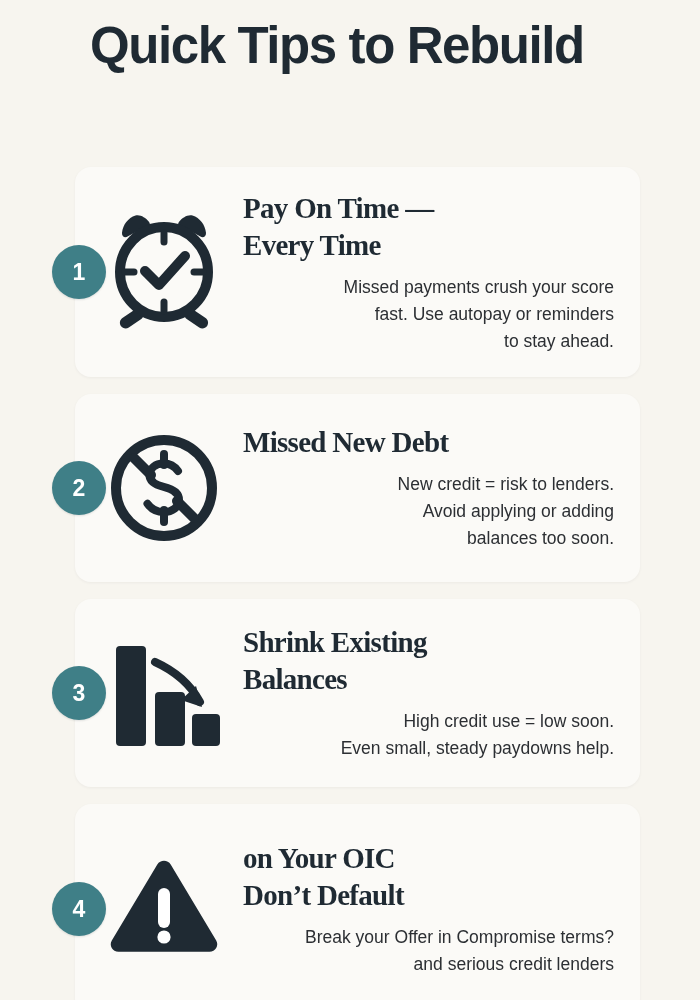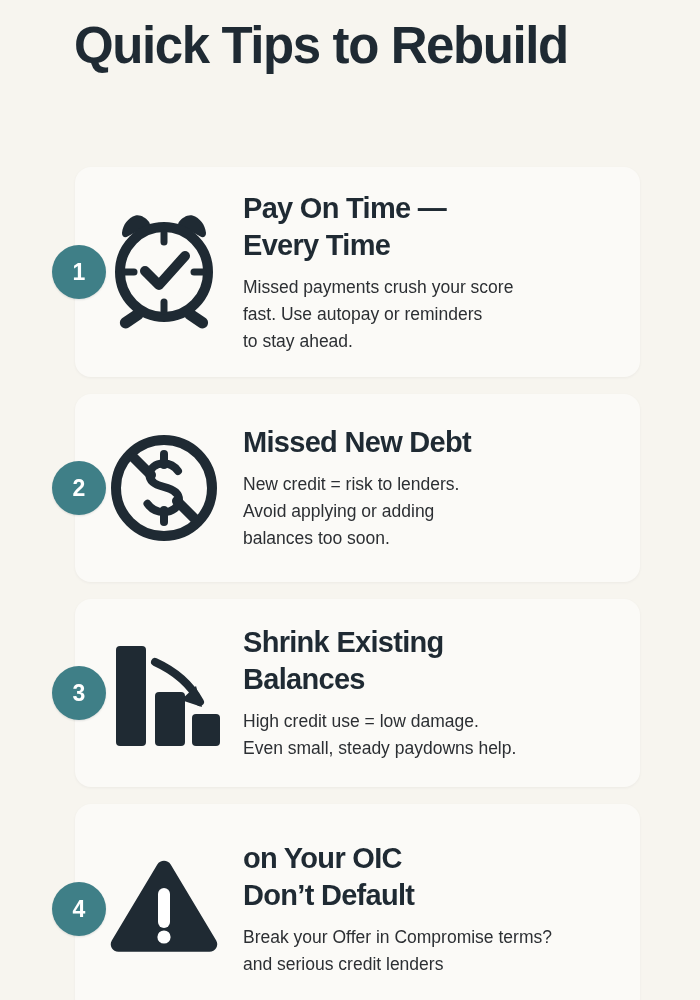--- a/index.html
+++ b/index.html
@@ -18,21 +18,21 @@
     position: relative;
     width: 700px;
     height: 1000px;
     background: #f7f5ef;
     box-sizing: border-box;
   }
 
   
   .title-block {
     position: absolute;
-    left: 74px;
+    left: 90px;
     top: 16px;
     width: 600px;
   }
   .title {
     margin: 0;
     font-size: 51px;
     line-height: 60px;
     font-weight: 700;
     letter-spacing: -1.4px;
     color: #1f2a33;
@@ -96,32 +96,32 @@
     flex: 1 1 auto;
     padding-right: 4px;
   }
   .card-heading {
     margin: 0 0 10px 0;
     font-size: 29px;
     line-height: 37px;
     font-weight: 700;
     letter-spacing: -0.7px;
     color: #1f2a33;
-    font-family: Liberation Sans, sans-serif;
+    font-family: Liberation Serif, serif;
   }
   .card-heading .line { display: block; }
   .card-body {
     margin: 0;
     font-size: 17.5px;
     line-height: 27px;
     color: #2c2f33;
     font-weight: 400;
     font-family: "Liberation Sans", sans-serif;
   }
-  .card-body .line { display: block; }
+  .card-body .line { display: block; text-align: right; }
 </style>
 </head>
 <body>
 
 <div class="page">
 
   <div class="title-block">
     <h1 class="title">
       <span class="line">Quick Tips to Rebuild</span>
     </h1>
@@ -208,21 +208,21 @@
           <path d="M47 28 Q78 42 92 68" stroke="#1f2a33" stroke-width="8" stroke-linecap="round" fill="none"></path>
           <path d="M73 66 L94 73 L88 52" fill="#1f2a33"></path>
         </svg>
       </div>
       <div class="card-text">
         <h2 class="card-heading">
           <span class="line">Shrink Existing</span>
           <span class="line">Balances</span>
         </h2>
         <p class="card-body">
-          <span class="line">High credit use = low damage.</span>
+          <span class="line">High credit use = low soon.</span>
           <span class="line">Even small, steady paydowns help.</span>
         </p>
       </div>
     </div>
 
     <div class="card tall">
       <div class="badge">
         <span>4</span>
       </div>
       <div class="icon-wrap">

